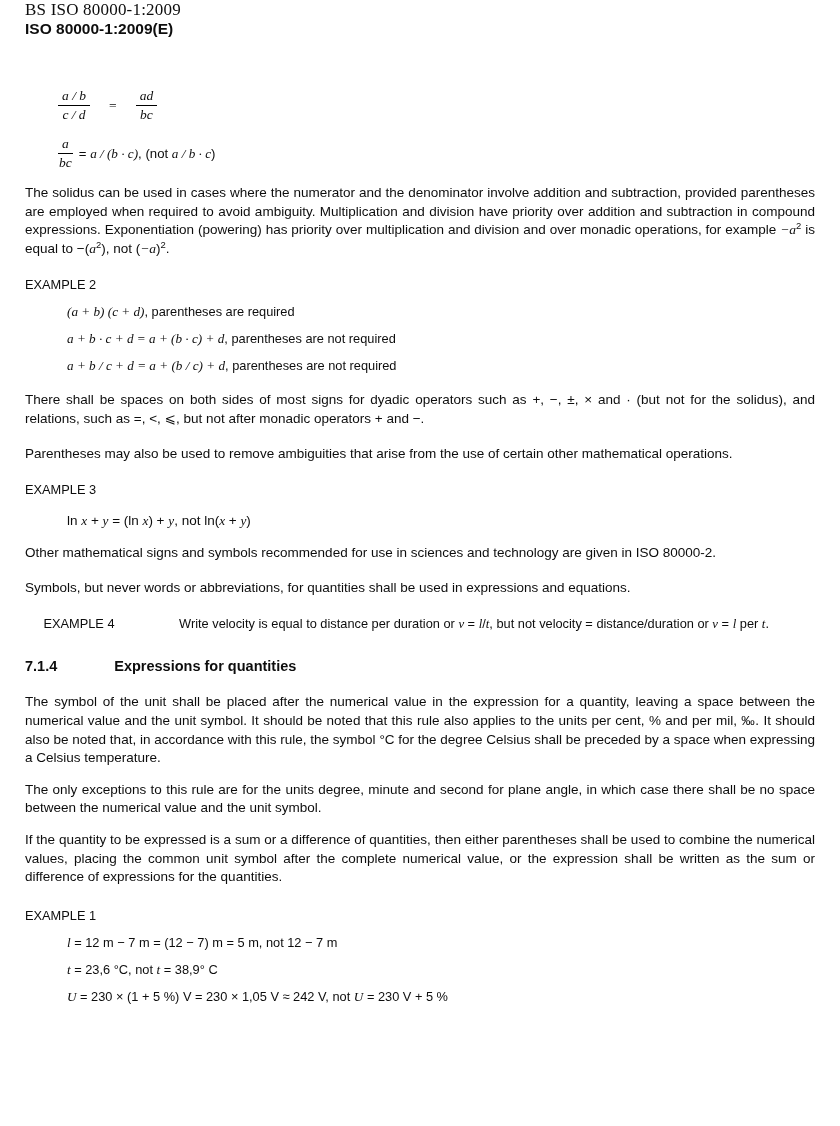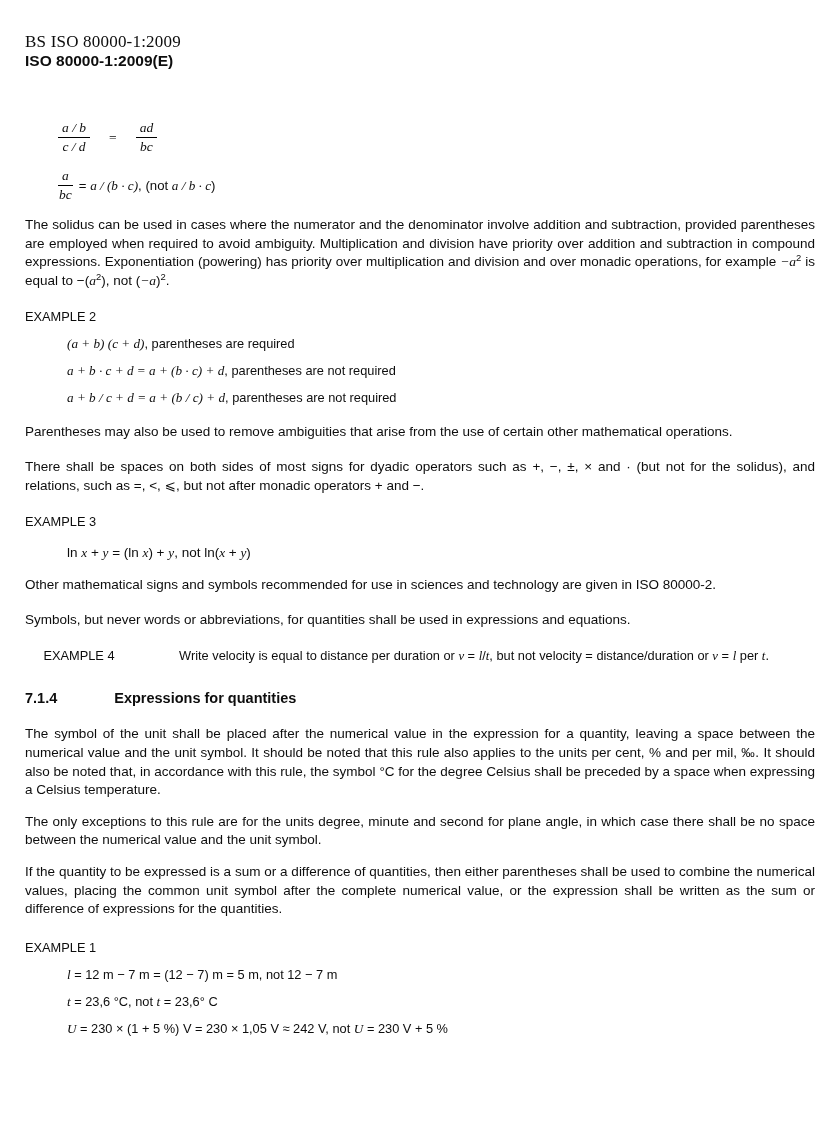--- a/index.html
+++ b/index.html
@@ -2,21 +2,21 @@
 <html><head>
 <meta charset="utf-8">
 <style>
   * { margin:0; padding:0; box-sizing:border-box; }
   html,body { background:#fff; }
   body {
     width:840px; height:1126px; overflow:hidden;
     font-family:"Liberation Sans","DejaVu Sans",sans-serif;
     color:#0d0d0d;
   }
-  .page { padding:8px 25px 0 25px; width:840px;margin-top:24px; }
+  .page { padding:0 25px 0 25px; width:840px; }
 
   
   .hdr-serif {
     font-family:"Liberation Serif","DejaVu Serif",serif;
     font-size:17px; line-height:19px; letter-spacing:0.2px;
   }
   .hdr-bold { font-weight:bold; font-size:15.5px; line-height:19px; }
 
   
   .eqline {
@@ -89,23 +89,23 @@
 
   <p class="para p-tight"><span>The solidus can be used in cases where the numerator and the denominator involve addition and subtraction, provided parentheses are employed when required to avoid ambiguity. Multiplication and division have priority over addition and subtraction in compound expressions. Exponentiation (powering) has priority over multiplication and division and over monadic operations, for example </span><span class="v">−a</span><sup>2</sup><span> is equal to </span><span>−(</span><span class="v">a</span><sup>2</sup><span>), not (</span><span class="v">−a</span><span>)</span><sup>2</sup><span>.</span></p>
 
   <div>
     <div class="exlabel">EXAMPLE 2</div>
     <div class="exitem"><span class="v">(a + b) (c + d)</span><span>, parentheses are required</span></div>
     <div class="exitem"><span class="v">a + b · c + d = a + (b · c) + d</span><span>, parentheses are not required</span></div>
     <div class="exitem"><span class="v">a + b / c + d = a + (b / c) + d</span><span>, parentheses are not required</span></div>
   </div>
 
+  <p class="para">There shall be spaces on both sides of most signs for dyadic operators such as +, −, ±, × and · (but not for the solidus), and relations, such as =, &lt;, ⩽, but not after monadic operators + and −.</p>
+
   <p class="para">Parentheses may also be used to remove ambiguities that arise from the use of certain other mathematical operations.</p>
-
-  <p class="para">There shall be spaces on both sides of most signs for dyadic operators such as +, −, ±, × and · (but not for the solidus), and relations, such as =, &lt;, ⩽, but not after monadic operators + and −.</p>
 
   <div>
     <div class="exlabel">EXAMPLE 3</div>
     <div class="exformula"><span>ln </span><span class="v">x</span><span> + </span><span class="v">y</span><span> = (ln </span><span class="v">x</span><span>) + </span><span class="v">y</span><span>,  not  ln(</span><span class="v">x</span><span> + </span><span class="v">y</span><span>)</span></div>
   </div>
 
   <p class="para p-tight">Other mathematical signs and symbols recommended for use in sciences and technology are given in ISO 80000-2.</p>
 
   <p class="para">Symbols, but never words or abbreviations, for quantities shall be used in expressions and equations.</p>
 
@@ -121,17 +121,17 @@
 
   <p class="para" style="margin-top:18px;">The symbol of the unit shall be placed after the numerical value in the expression for a quantity, leaving a space between the numerical value and the unit symbol. It should be noted that this rule also applies to the units per cent, % and per mil, ‰. It should also be noted that, in accordance with this rule, the symbol °C for the degree Celsius shall be preceded by a space when expressing a Celsius temperature.</p>
 
   <p class="para p-tight">The only exceptions to this rule are for the units degree, minute and second for plane angle, in which case there shall be no space between the numerical value and the unit symbol.</p>
 
   <p class="para p-tight">If the quantity to be expressed is a sum or a difference of quantities, then either parentheses shall be used to combine the numerical values, placing the common unit symbol after the complete numerical value, or the expression shall be written as the sum or difference of expressions for the quantities.</p>
 
   <div>
     <div class="exlabel" style="margin-top:20px;">EXAMPLE 1</div>
     <div class="exitem"><span class="v">l</span><span> = 12 m − 7 m = (12 − 7) m = 5 m, not 12 − 7 m</span></div>
-    <div class="exitem"><span class="v">t</span><span> = 23,6 °C, not </span><span class="v">t</span><span> = 23,6° C</span></div>
+    <div class="exitem"><span class="v">t</span><span> = 23,6 °C, not </span><span class="v">t</span><span> = 38,9° C</span></div>
     <div class="exitem"><span class="v">U</span><span> = 230 × (1 + 5 %) V = 230 × 1,05 V ≈ 242 V, not </span><span class="v">U</span><span> = 230 V + 5 %</span></div>
   </div>
 
 </div>
 
 </body></html>

